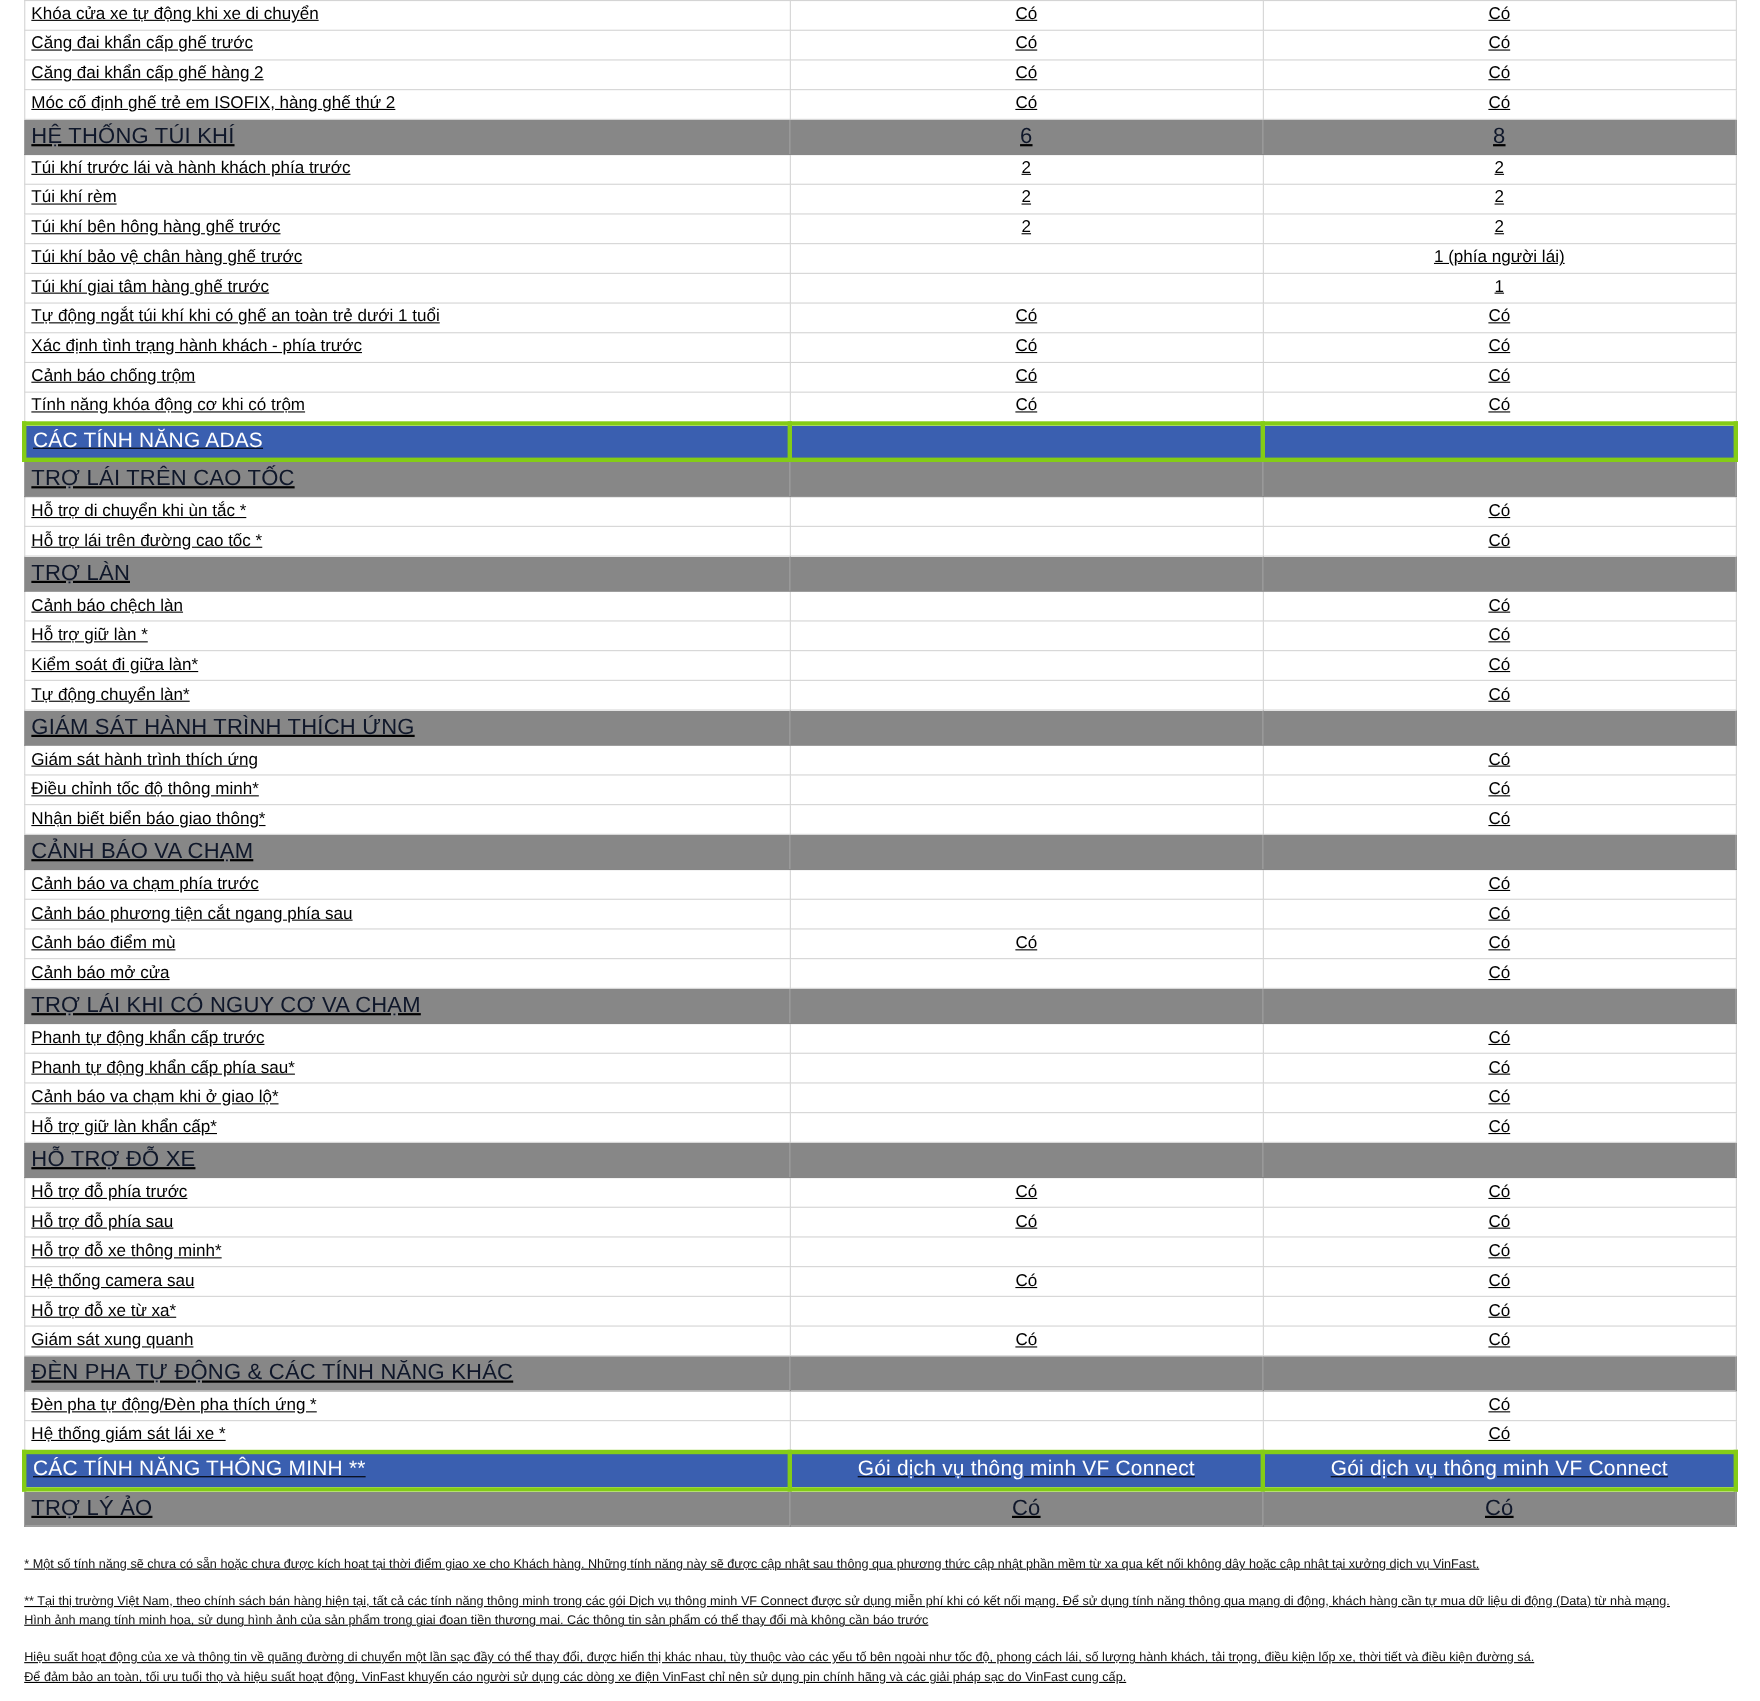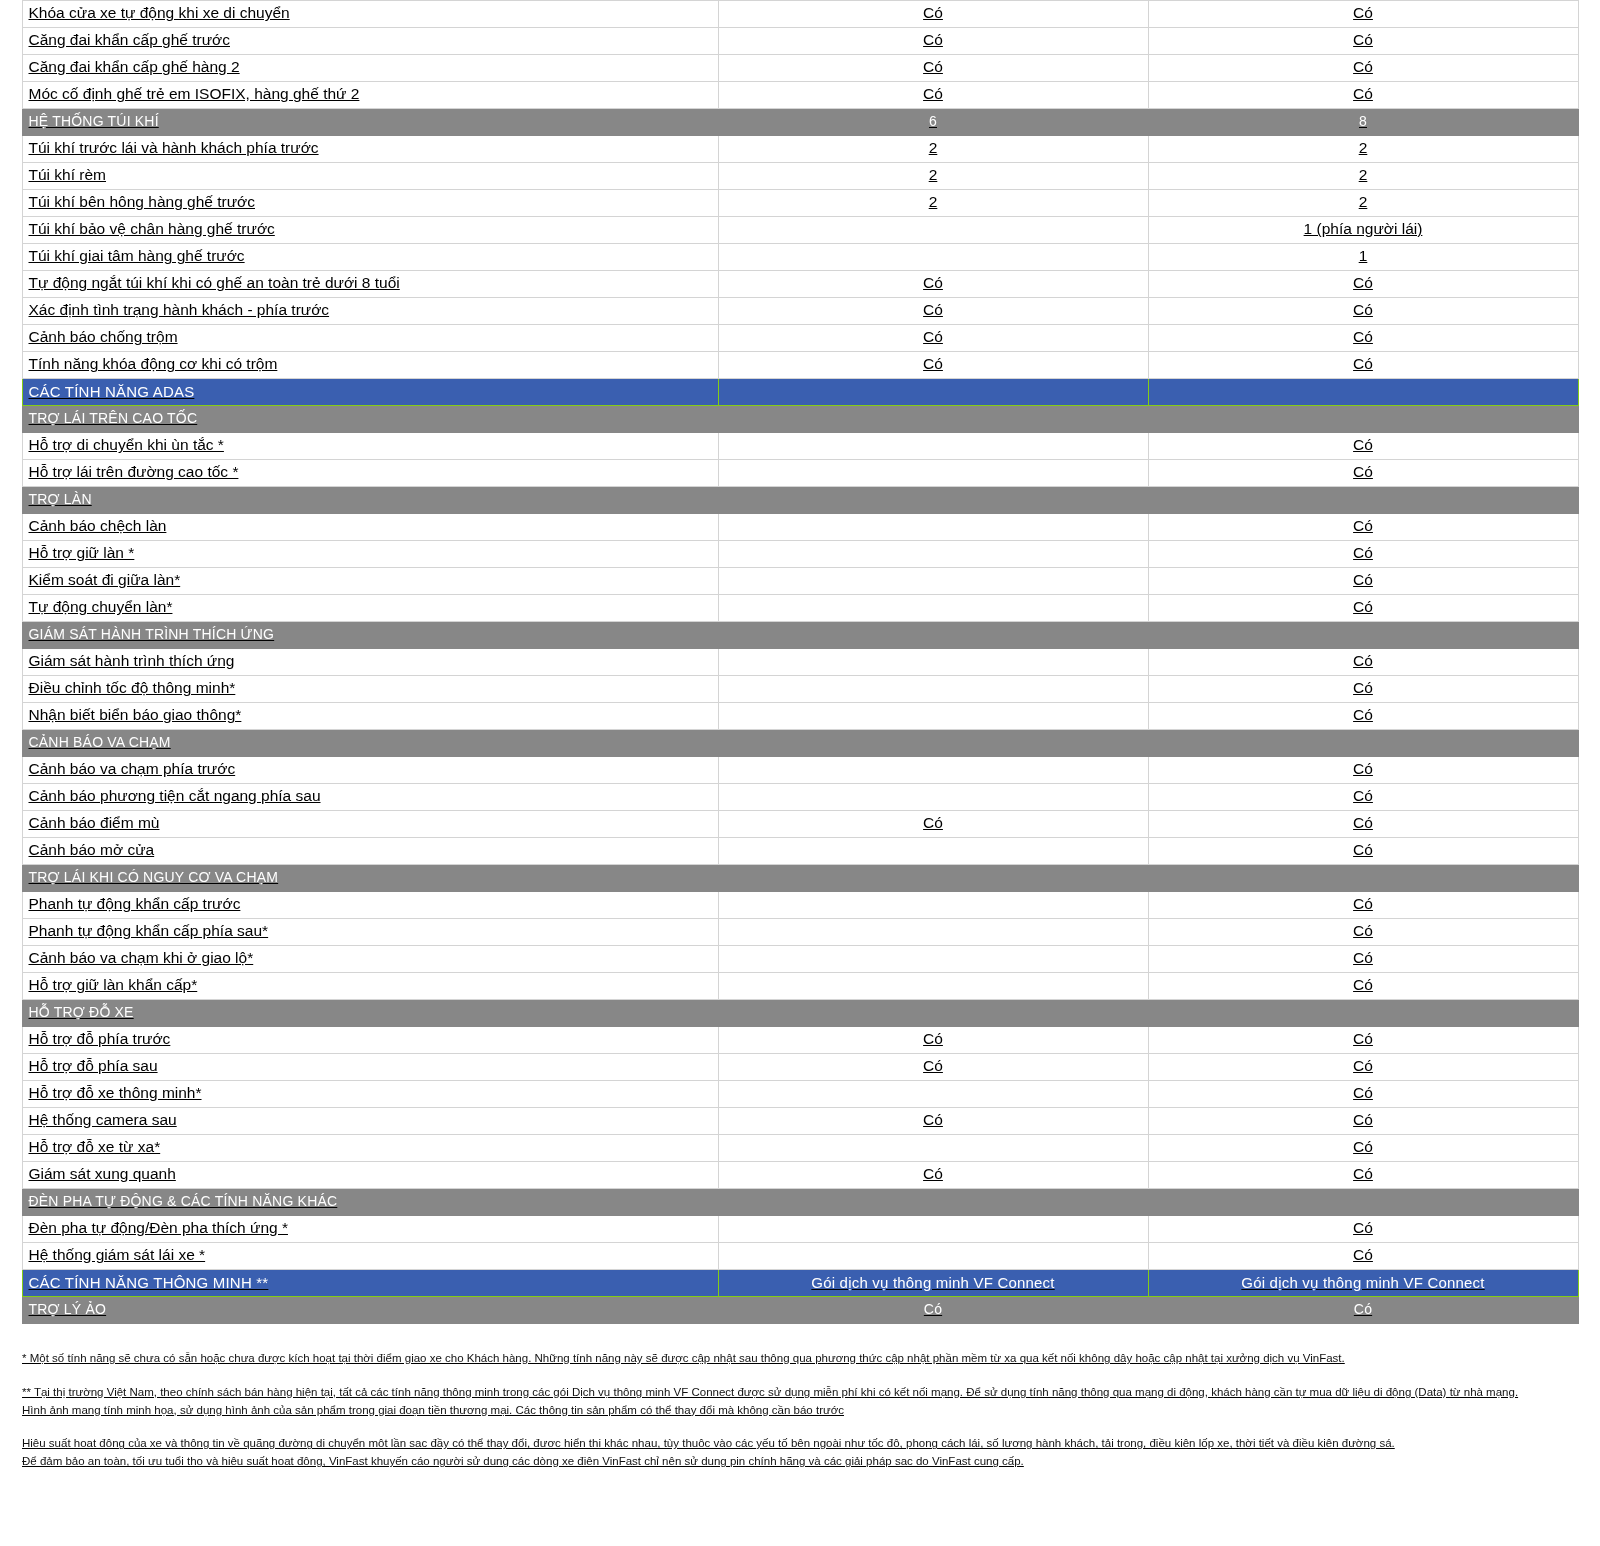--- a/index.html
+++ b/index.html
@@ -38,30 +38,30 @@
     vertical-align: middle;
     white-space: nowrap;
     overflow: hidden;
   }
   td.feature { text-align: left; }
   td.val { text-align: center; }
 
   
   tr.sec-grey td {
     background: #878787;
-    color: #ffffff;
+    color: #0f172a;
     border: 1px solid #878787;
-    font-size: 14px;
+    font-size: 20px;
     letter-spacing: 0.2px;
   }
   tr.sec-blue td {
     background: #3a5fb0;
     color: #ffffff;
-    border: 1px solid #84cc16;
-    font-size: 15px;
+    border: 4px solid #84cc16;
+    font-size: 19px;
     letter-spacing: 0.2px;
   }
 
   .footnotes {
     width: 1556px;
     margin: 26px auto 0 auto;
     font-size: 11.5px;
     line-height: 1.55;
     color: #111111;
   }
@@ -125,21 +125,21 @@
           <td class="feature">Túi khí bảo vệ chân hàng ghế trước</td>
           <td class="val"></td>
           <td class="val">1 (phía người lái)</td>
         </tr>
         <tr>
           <td class="feature">Túi khí giai tâm hàng ghế trước</td>
           <td class="val"></td>
           <td class="val">1</td>
         </tr>
         <tr>
-          <td class="feature">Tự động ngắt túi khí khi có ghế an toàn trẻ dưới 8 tuổi</td>
+          <td class="feature">Tự động ngắt túi khí khi có ghế an toàn trẻ dưới 1 tuổi</td>
           <td class="val">Có</td>
           <td class="val">Có</td>
         </tr>
         <tr>
           <td class="feature">Xác định tình trạng hành khách - phía trước</td>
           <td class="val">Có</td>
           <td class="val">Có</td>
         </tr>
         <tr>
           <td class="feature">Cảnh báo chống trộm</td>

